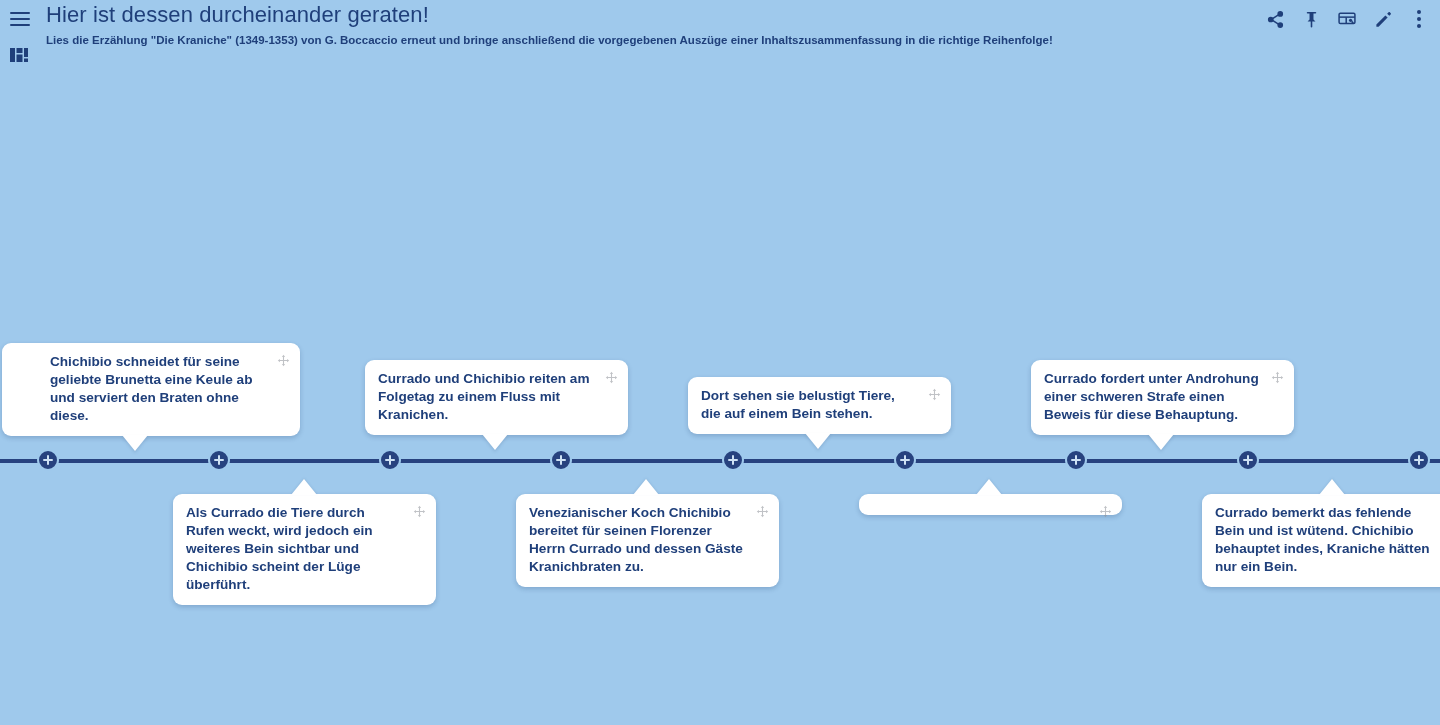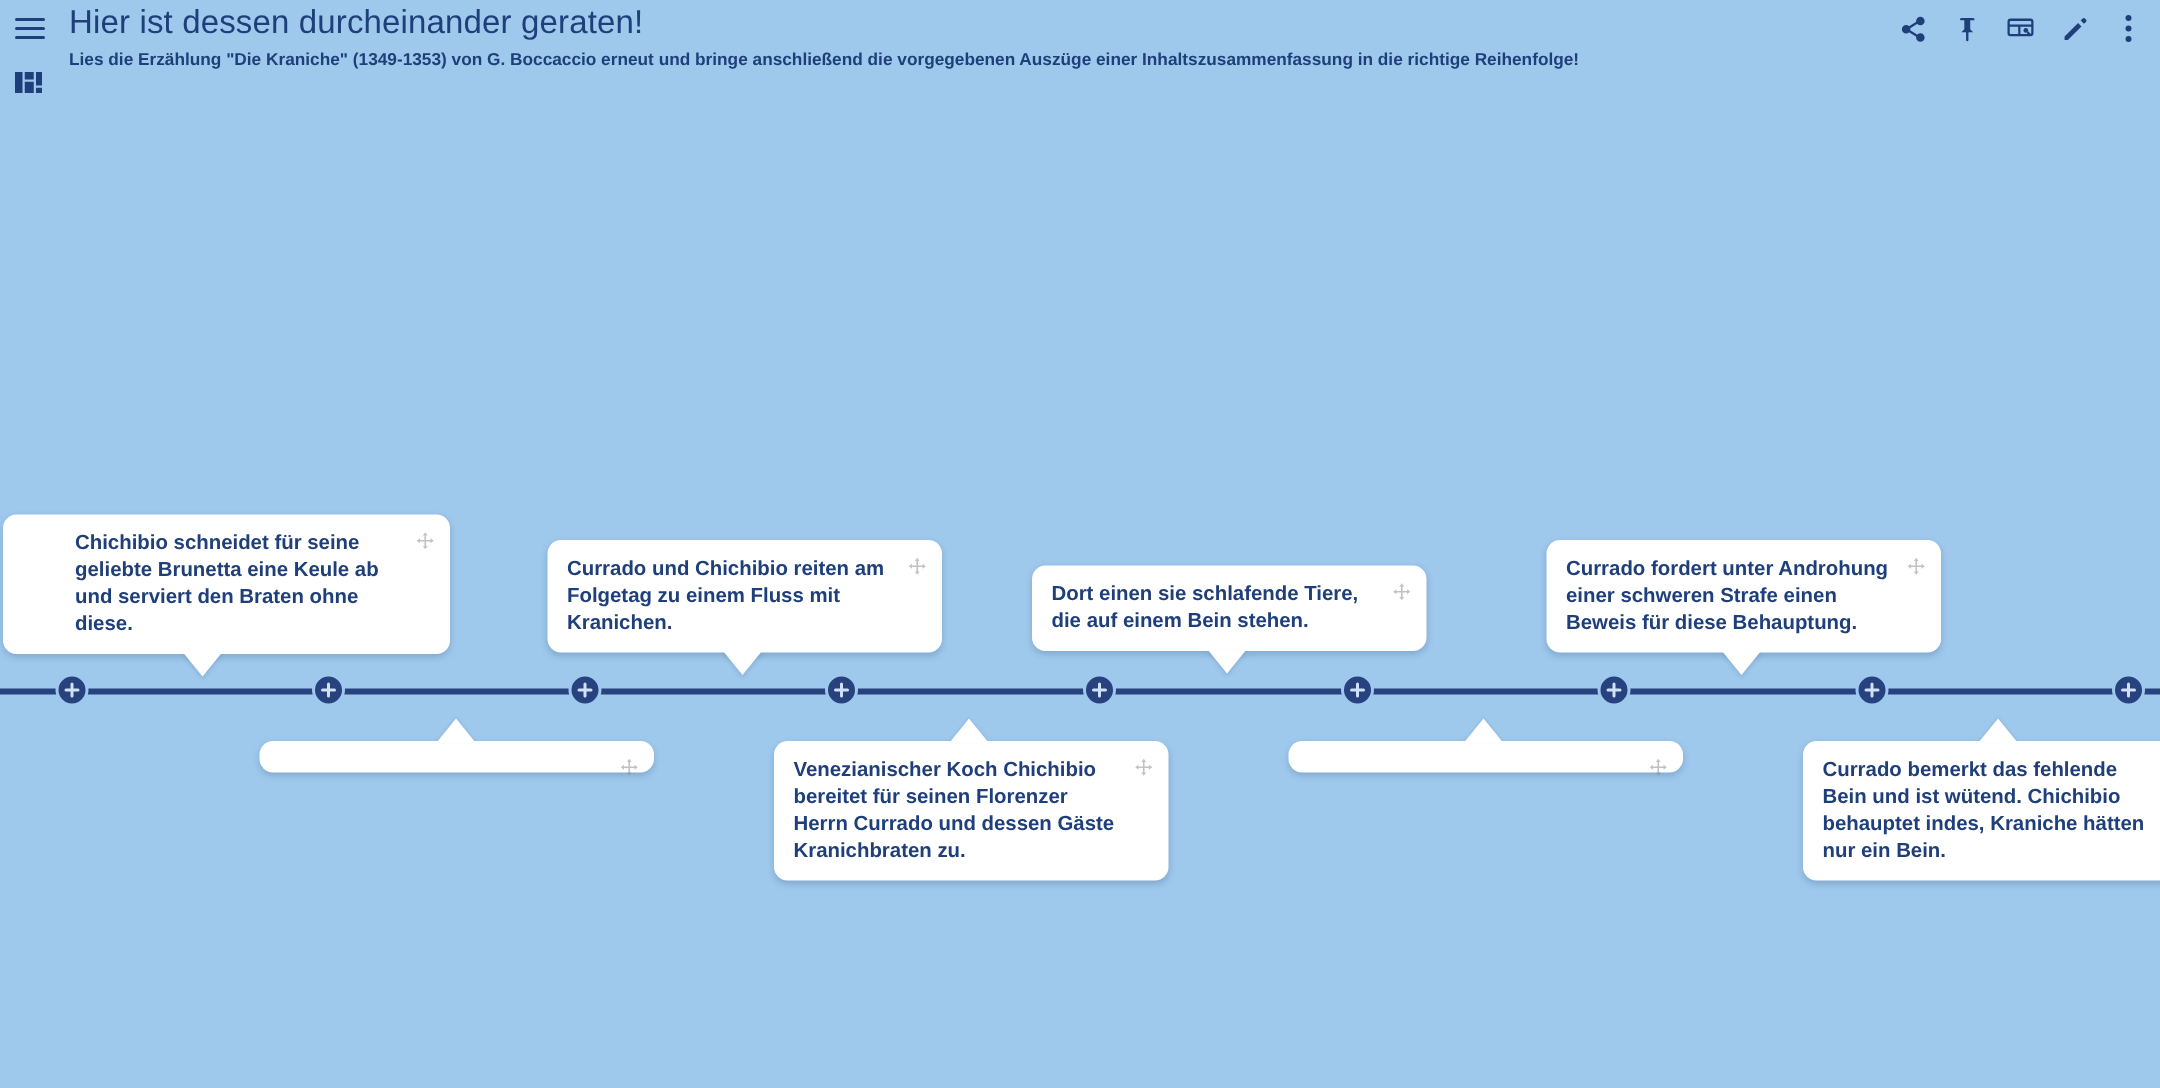--- a/index.html
+++ b/index.html
@@ -278,20 +278,21 @@
     <div class="card above" style="left: 2px; top: 343px; width: 298px; padding-left: 48px;">
       <span class="card-text">Chichibio schneidet für seine geliebte Brunetta eine Keule ab und serviert den Braten ohne diese.</span>
       <div class="drag-handle">
         <svg width="13" height="13" viewBox="0 0 24 24" fill="#8e9299">
           <path d="M12 1.5 L15 5.5 L13 5.5 L13 11 L18.5 11 L18.5 9 L22.5 12 L18.5 15 L18.5 13 L13 13 L13 18.5 L15 18.5 L12 22.5 L9 18.5 L11 18.5 L11 13 L5.5 13 L5.5 15 L1.5 12 L5.5 9 L5.5 11 L11 11 L11 5.5 L9 5.5 Z"></path>
         </svg>
       </div>
       <div class="tail" style="left: 133px; margin-left: -13px;"></div>
     </div>
     <div class="card below" style="left: 173px; top: 494px; width: 263px;">
+      <span class="card-text">Als Currado die Tiere durch Rufen weckt, wird jedoch ein weiteres Bein sichtbar und Chichibio scheint der Lüge überführt.</span>
       <div class="drag-handle">
         <svg width="13" height="13" viewBox="0 0 24 24" fill="#8e9299">
           <path d="M12 1.5 L15 5.5 L13 5.5 L13 11 L18.5 11 L18.5 9 L22.5 12 L18.5 15 L18.5 13 L13 13 L13 18.5 L15 18.5 L12 22.5 L9 18.5 L11 18.5 L11 13 L5.5 13 L5.5 15 L1.5 12 L5.5 9 L5.5 11 L11 11 L11 5.5 L9 5.5 Z"></path>
         </svg>
       </div>
       <div class="tail" style="left: 131px; margin-left: -13px;"></div>
     </div>
     <div class="card above" style="left: 365px; top: 360px; width: 263px;">
       <span class="card-text">Currado und Chichibio reiten am Folgetag zu einem Fluss mit Kranichen.</span>
       <div class="drag-handle">
@@ -304,21 +305,21 @@
     <div class="card below" style="left: 516px; top: 494px; width: 263px;">
       <span class="card-text">Venezianischer Koch Chichibio bereitet für seinen Florenzer Herrn Currado und dessen Gäste Kranichbraten zu.</span>
       <div class="drag-handle">
         <svg width="13" height="13" viewBox="0 0 24 24" fill="#8e9299">
           <path d="M12 1.5 L15 5.5 L13 5.5 L13 11 L18.5 11 L18.5 9 L22.5 12 L18.5 15 L18.5 13 L13 13 L13 18.5 L15 18.5 L12 22.5 L9 18.5 L11 18.5 L11 13 L5.5 13 L5.5 15 L1.5 12 L5.5 9 L5.5 11 L11 11 L11 5.5 L9 5.5 Z"></path>
         </svg>
       </div>
       <div class="tail" style="left: 130px; margin-left: -13px;"></div>
     </div>
     <div class="card above" style="left: 688px; top: 377px; width: 263px;">
-      <span class="card-text">Dort einen sie schlafende Tiere, die auf einem Bein stehen.</span>
+      <span class="card-text">Dort sehen sie belustigt Tiere, die auf einem Bein stehen.</span>
       <div class="drag-handle">
         <svg width="13" height="13" viewBox="0 0 24 24" fill="#8e9299">
           <path d="M12 1.5 L15 5.5 L13 5.5 L13 11 L18.5 11 L18.5 9 L22.5 12 L18.5 15 L18.5 13 L13 13 L13 18.5 L15 18.5 L12 22.5 L9 18.5 L11 18.5 L11 13 L5.5 13 L5.5 15 L1.5 12 L5.5 9 L5.5 11 L11 11 L11 5.5 L9 5.5 Z"></path>
         </svg>
       </div>
       <div class="tail" style="left: 130px; margin-left: -13px;"></div>
     </div>
     <div class="card below" style="left: 859px; top: 494px; width: 263px;">
       <div class="drag-handle">
         <svg width="13" height="13" viewBox="0 0 24 24" fill="#8e9299">

